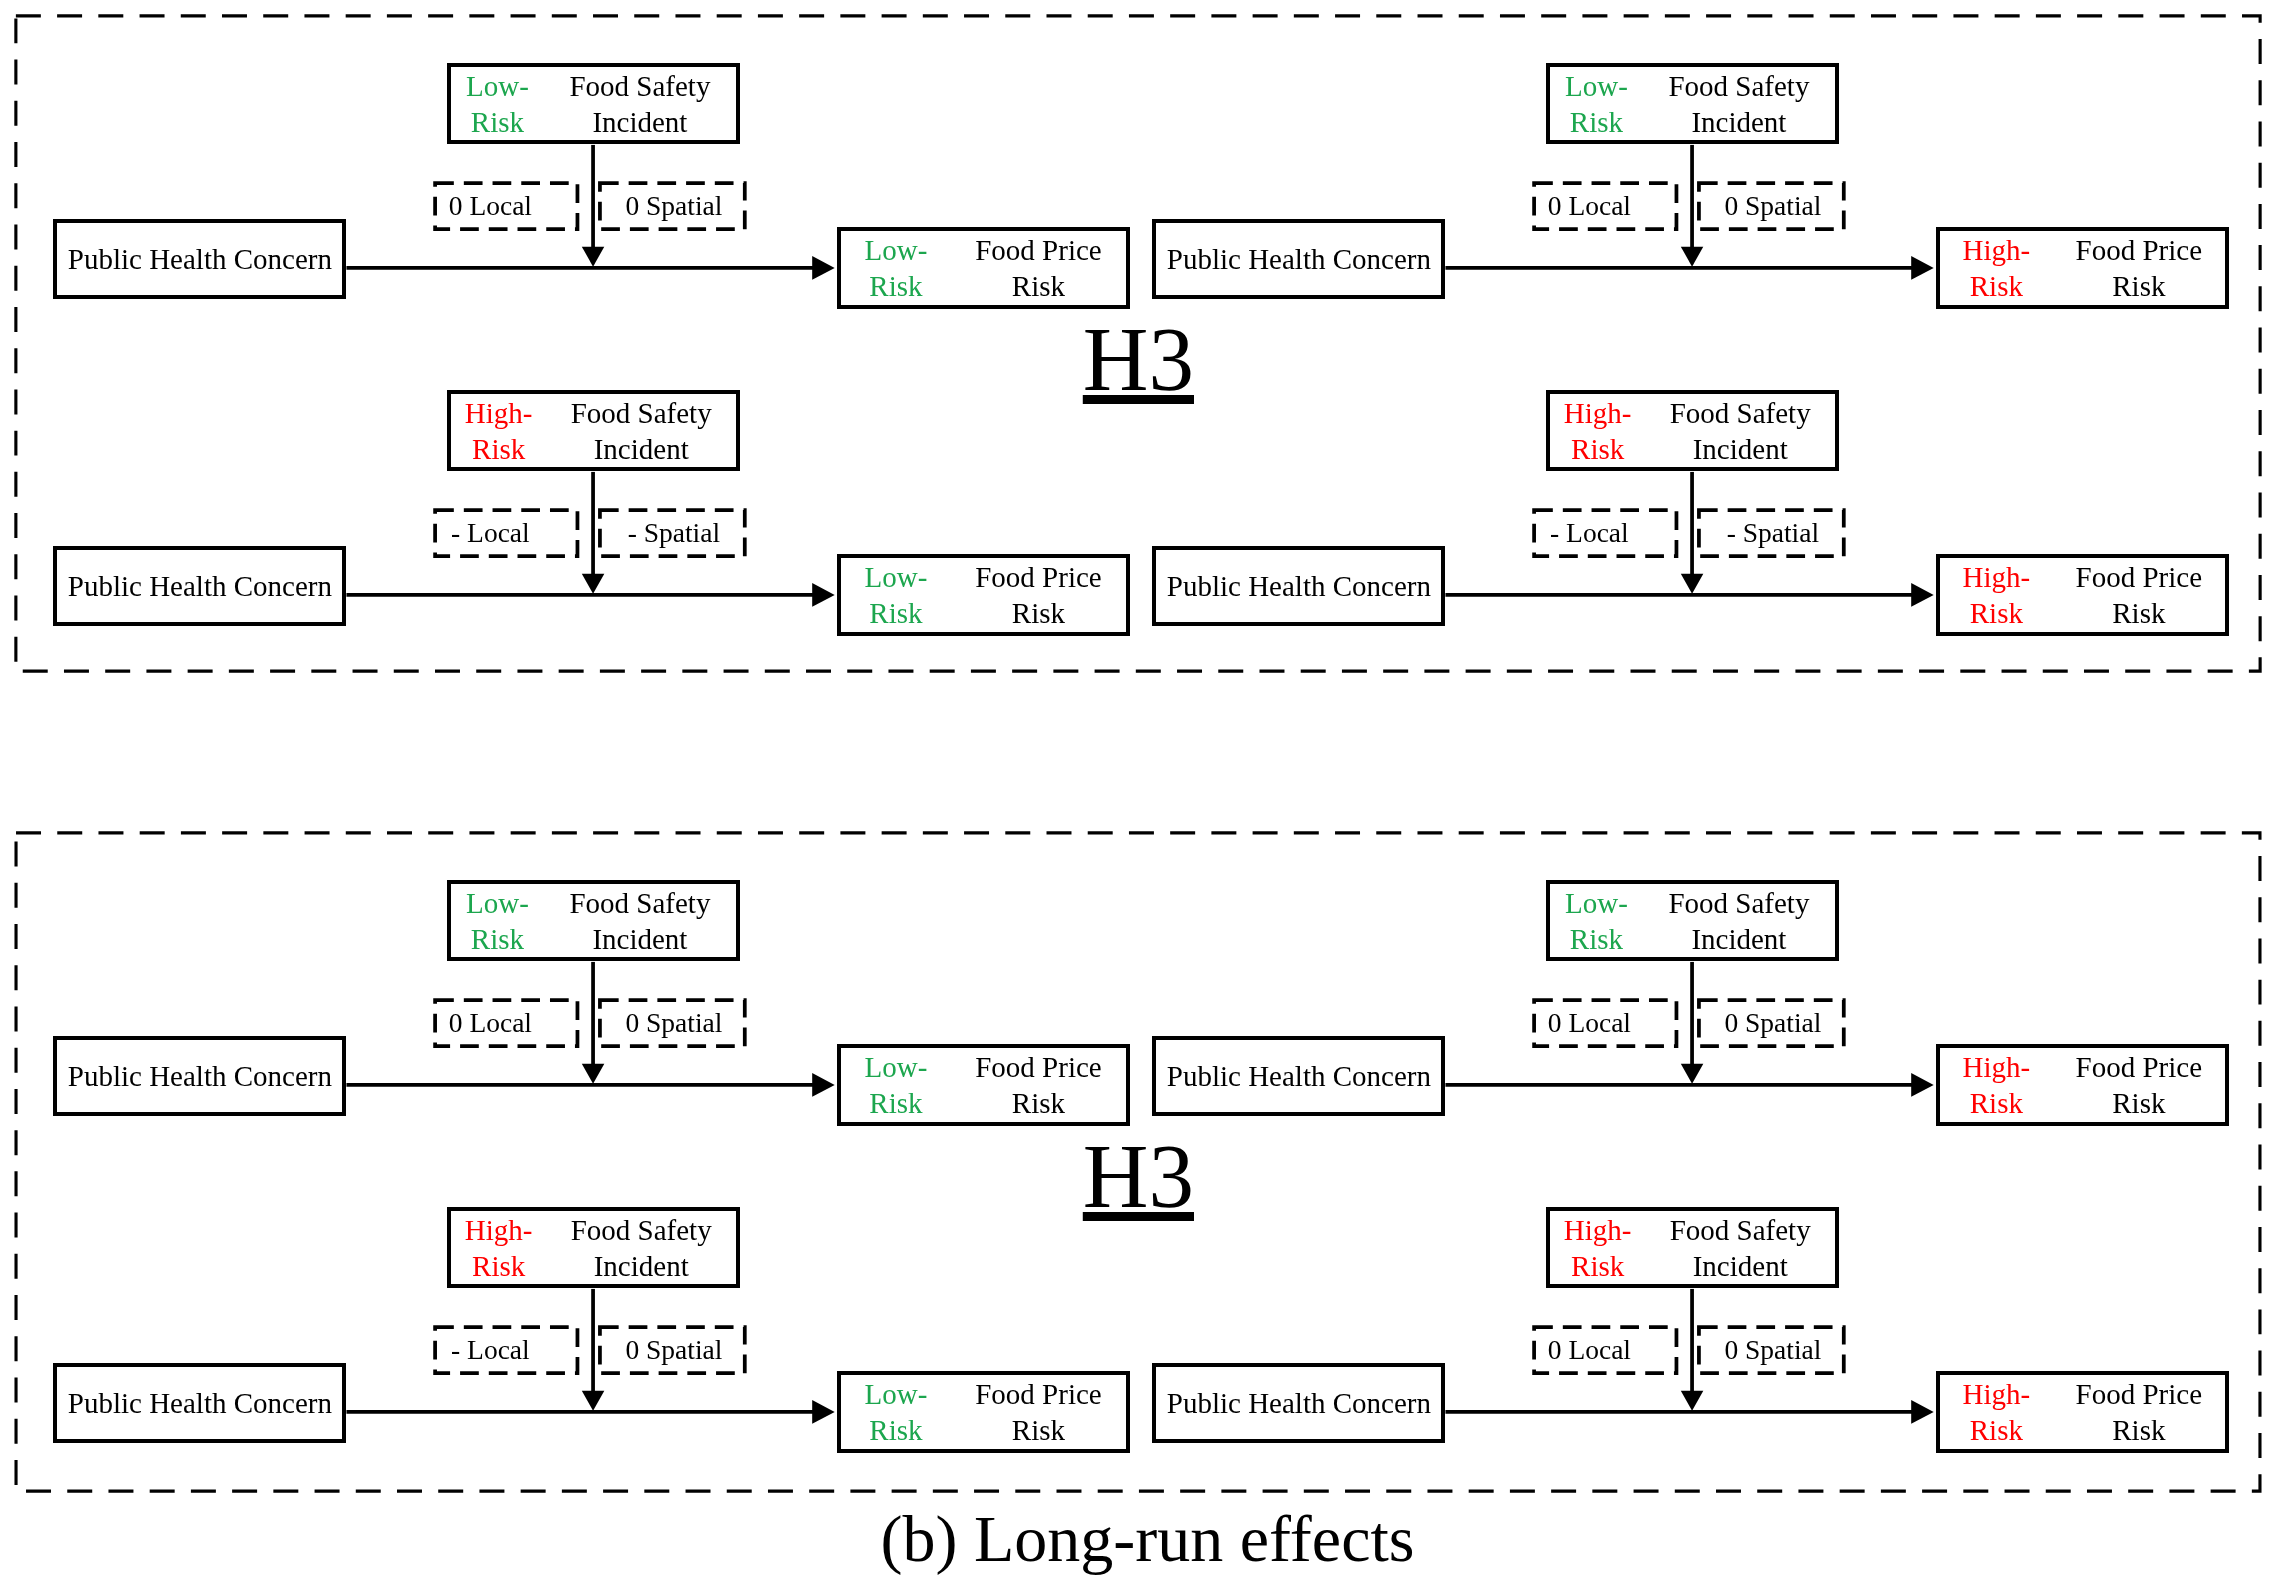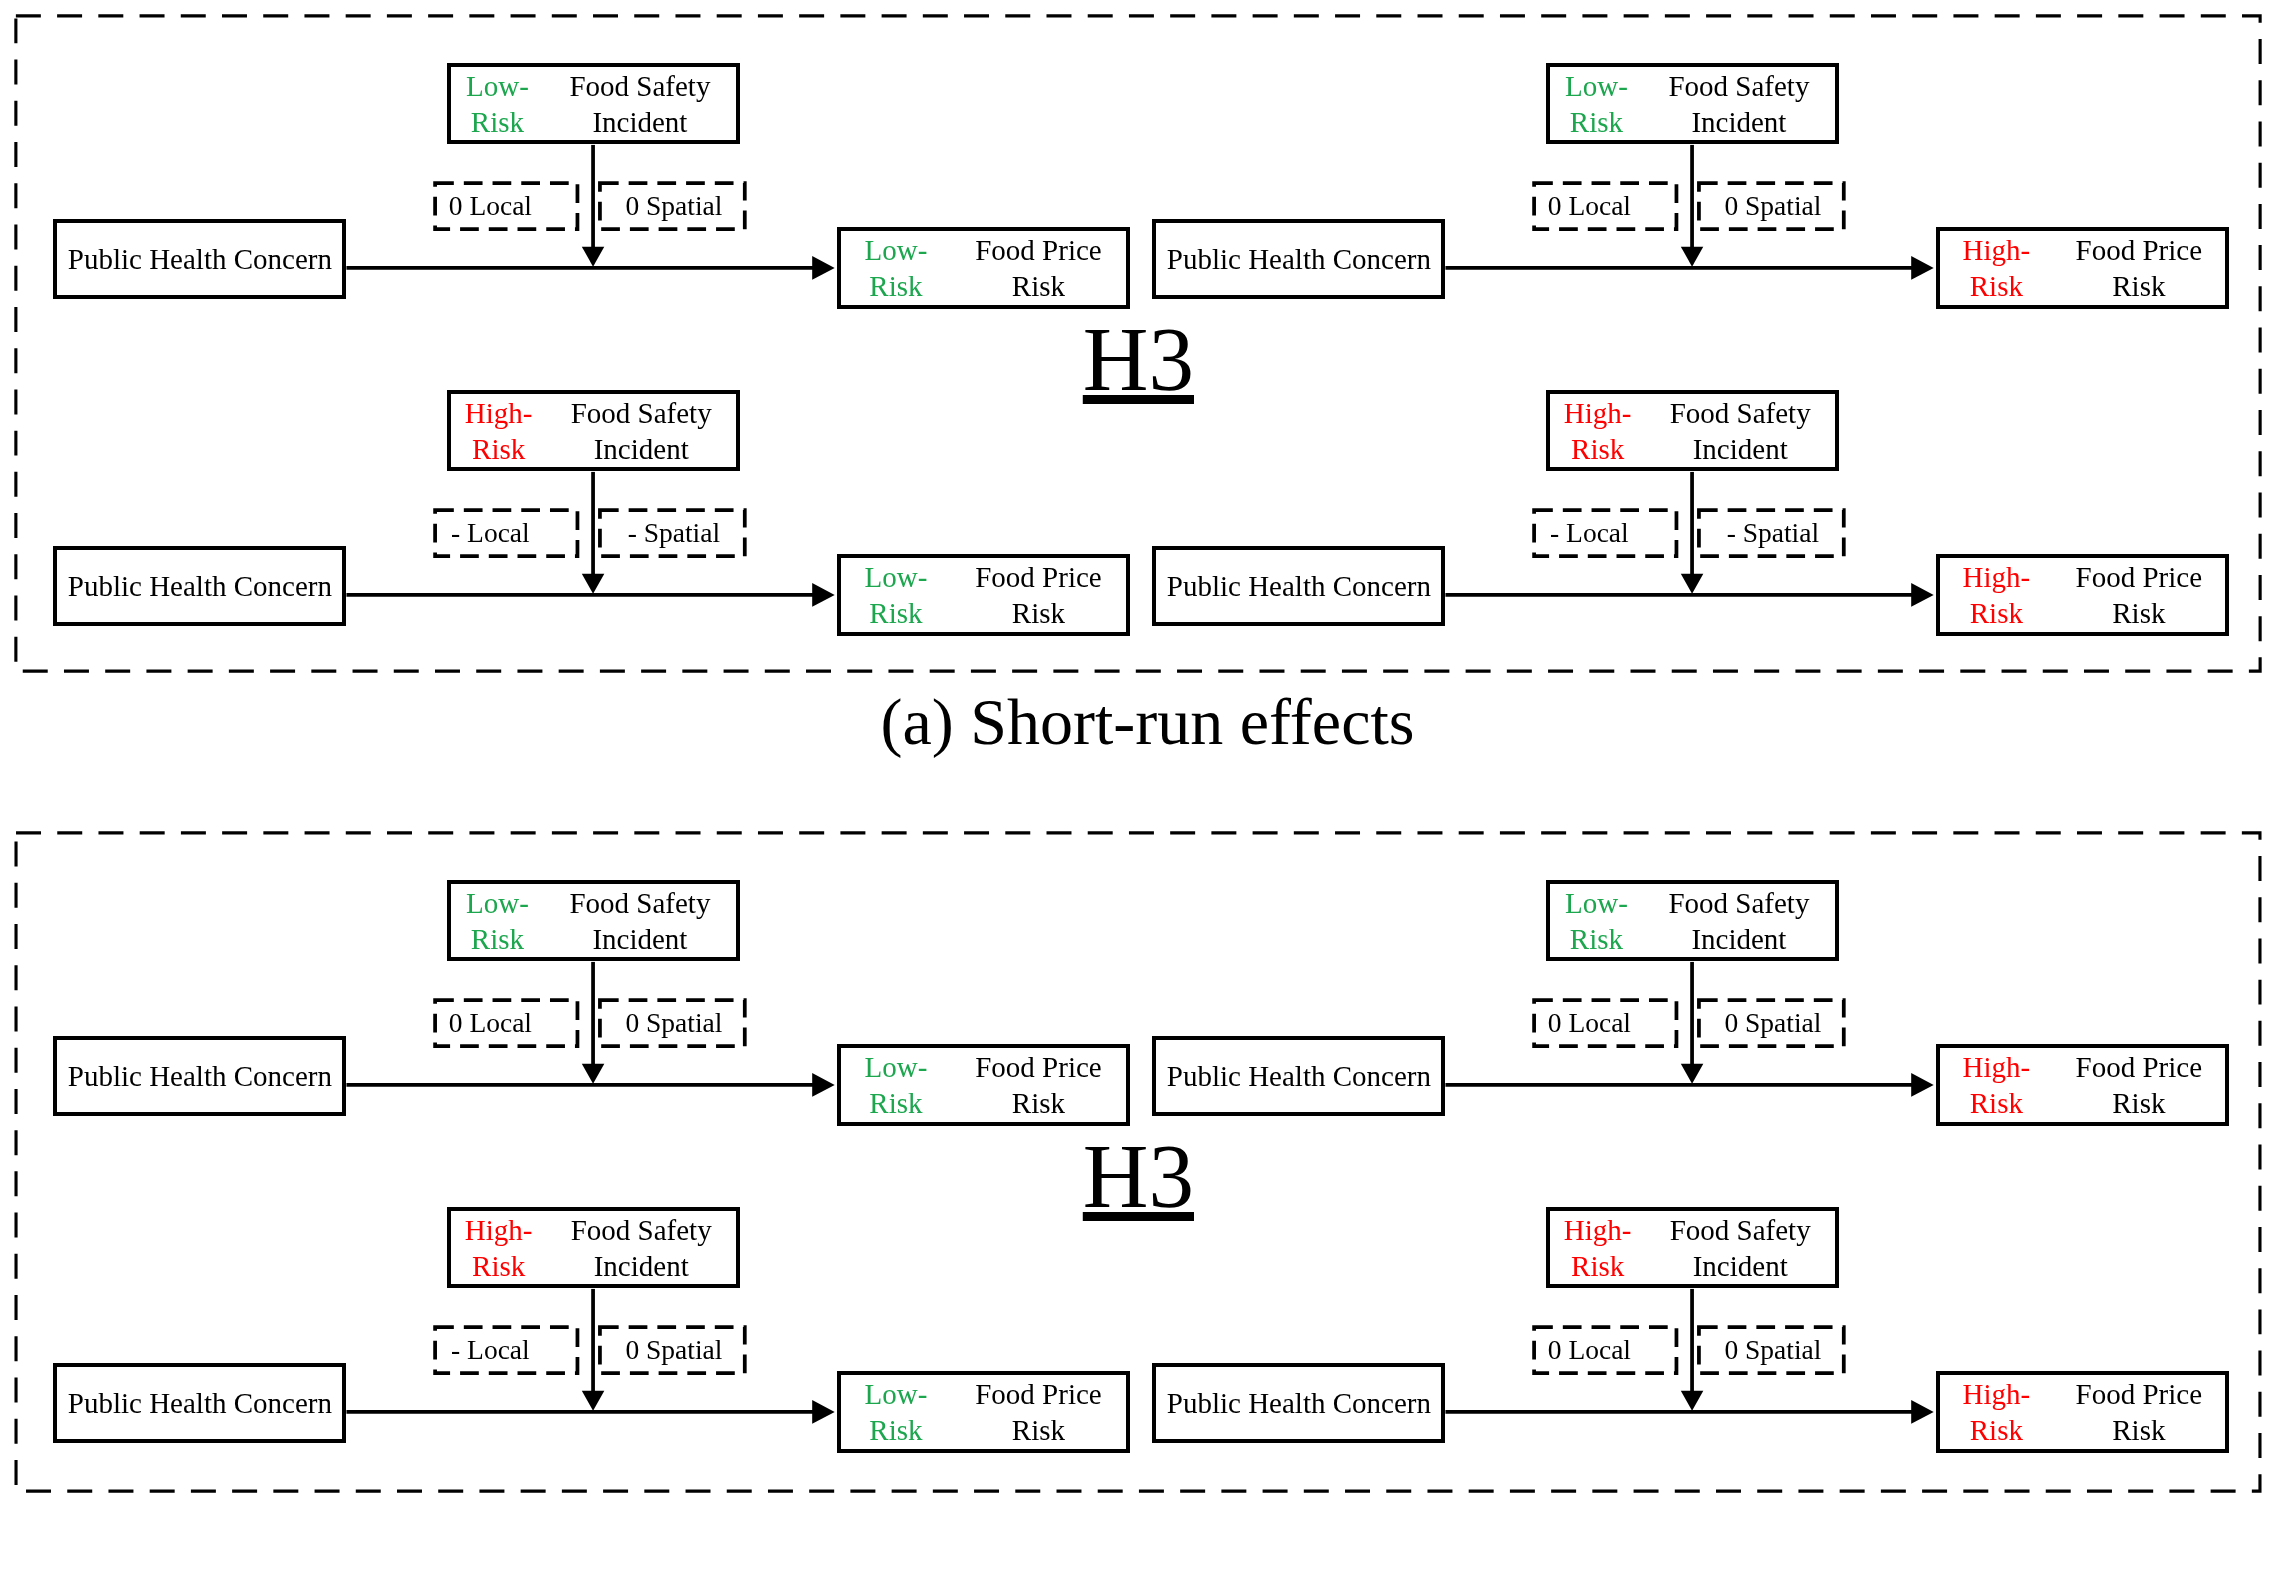--- a/index.html
+++ b/index.html
@@ -128,21 +128,20 @@
       <div class="dashlabel s">- Spatial</div>
       <div class="box fpr">
         <div style="color: rgb(255, 0, 0);">High-Risk</div>
         <div>Food Price Risk</div>
       </div>
     </div>
 
     <div class="h3">H3</div>
   </section>
 
-  <div class="caption" style="top:681px;">(a) Short-run effects</div>
 
   <section class="panel" style="top:831px;height:662px;">
     <svg class="panel-border" width="2248" height="662" viewBox="0 0 3599 1060">
         <rect x="3" y="3" width="3593" height="1054"></rect>
       </svg>
 
     <div class="diagram d-tl">
       <svg class="wires" width="1077" height="250" viewBox="0 0 1725 400">
         <line class="wire" x1="865" y1="131" x2="865" y2="296"></line>
         <polygon class="arrowhead" points="847,294 883,294 865,326"></polygon>
@@ -234,15 +233,16 @@
       <div class="dashlabel s">0 Spatial</div>
       <div class="box fpr">
         <div style="color: rgb(255, 0, 0);">High-Risk</div>
         <div>Food Price Risk</div>
       </div>
     </div>
 
     <div class="h3">H3</div>
   </section>
 
+  <div class="caption" style="top:1498px;">(b) Long-run effects</div>
 
 </div>
 
 
 </body></html>

